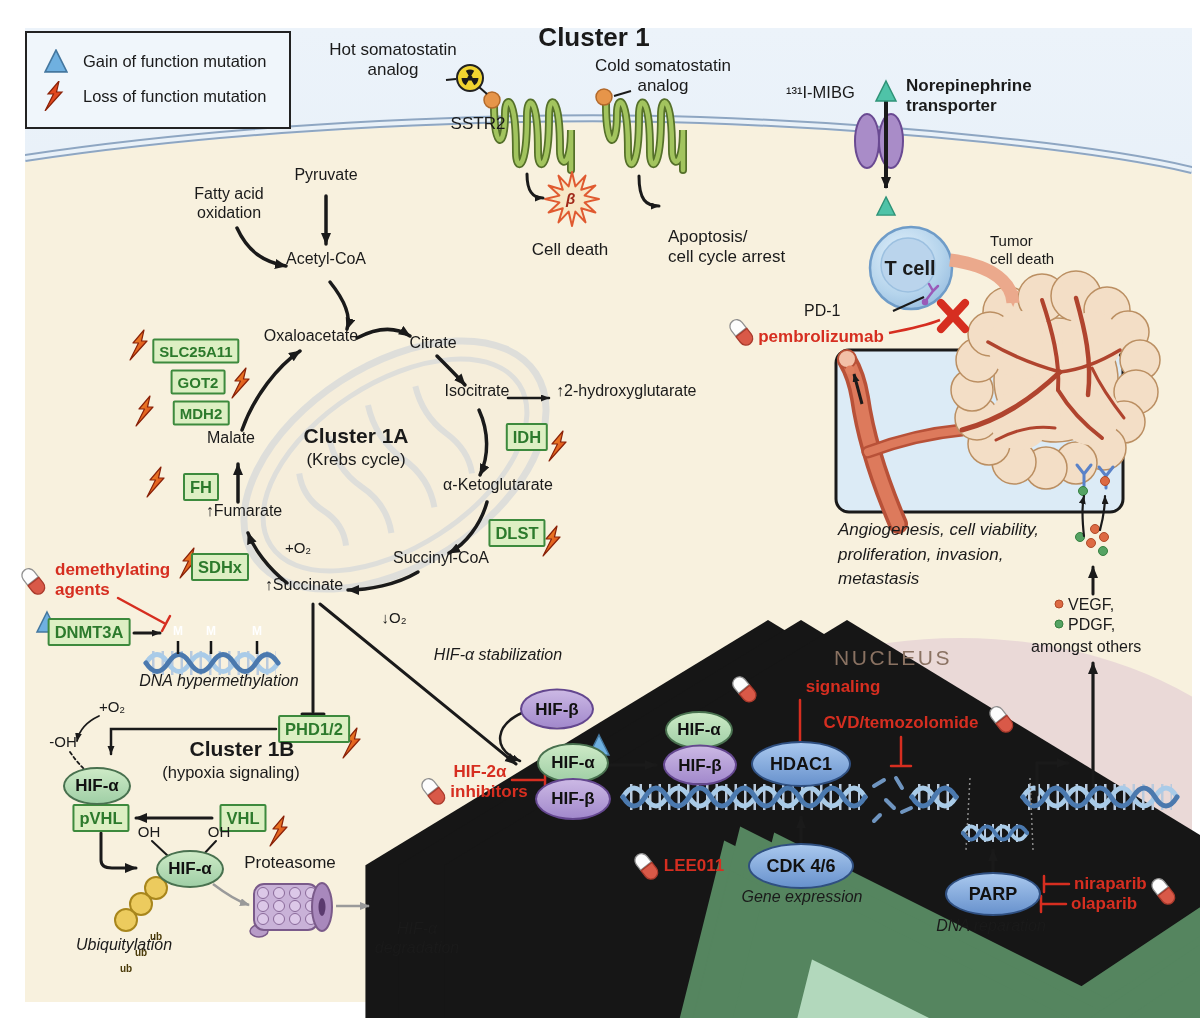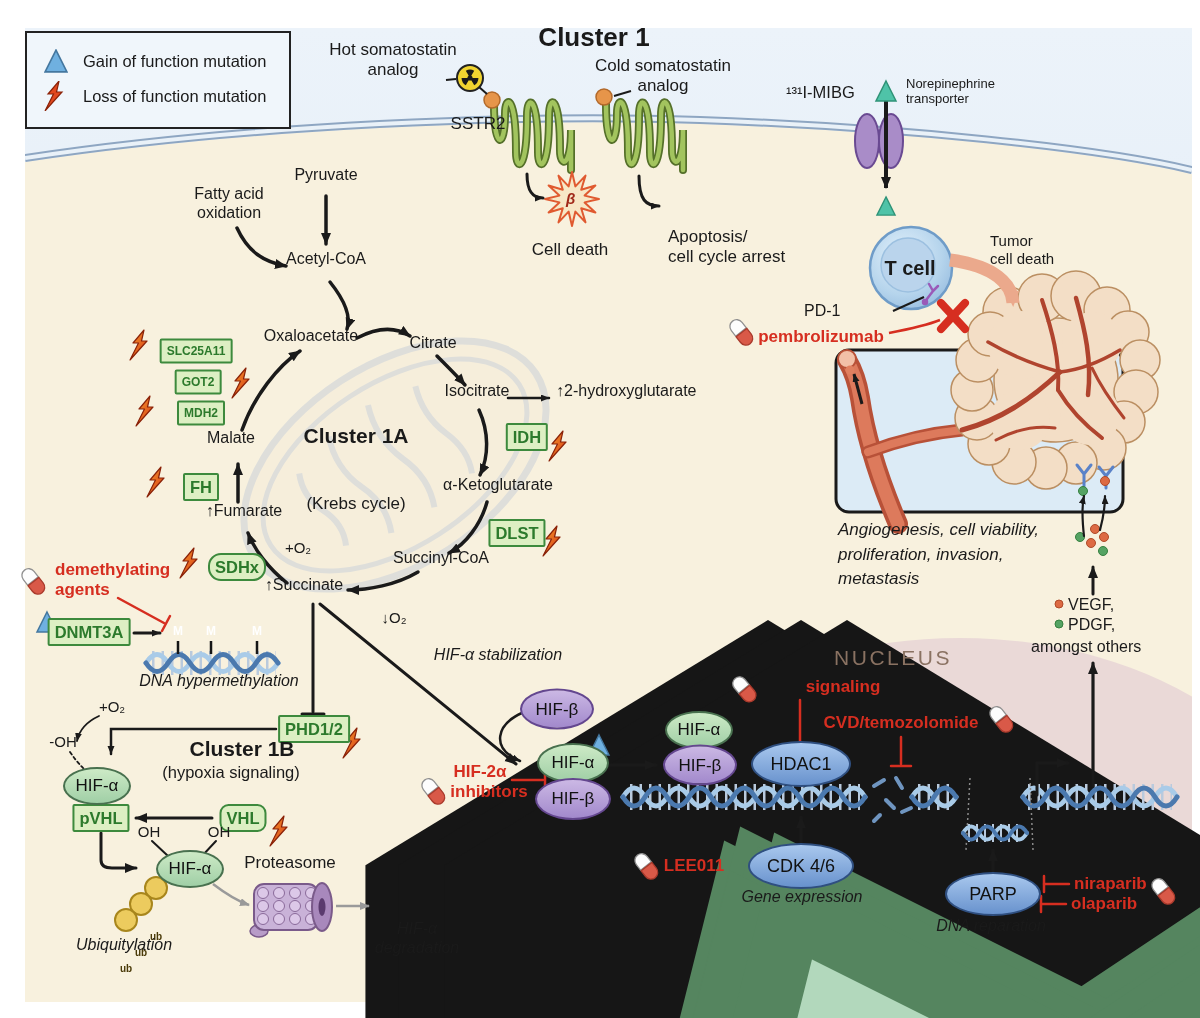--- a/index.html
+++ b/index.html
@@ -11,24 +11,24 @@
   .la{text-align:left;}
   .b{font-weight:bold;}
   .i{font-style:italic;}
   .red{color:#d62e20;font-weight:bold;font-size:17px;}
   .sm{font-size:15px;}
   .t17{font-size:17px;}
   .title{font-size:26px;font-weight:bold;}
   .clus{font-size:21px;font-weight:bold;}
   .nuc-t{font-size:21px;color:#8a7262;letter-spacing:2.5px;}
   .gene{position:absolute;transform:translate(-50%,-50%);background:#ddefc3;border:2px solid #3d8a3d;
-        color:#2c7a2c;font-weight:bold;font-size:12px;padding:0 5px;line-height:21px;border-radius:2px;white-space:nowrap;}
+        color:#2c7a2c;font-weight:bold;font-size:15px;padding:0 5px;line-height:21px;border-radius:2px;white-space:nowrap;}
   .gene.lg{font-size:16.5px;line-height:24px;}
   .node{position:absolute;transform:translate(-50%,-50%);border-radius:50%;display:flex;align-items:center;
-        justify-content:center;font-weight:normal;font-size:17px;color:#111;white-space:nowrap;}
+        justify-content:center;font-weight:bold;font-size:17px;color:#111;white-space:nowrap;}
   .gn{background:linear-gradient(180deg,#cdeac6,#a0cfa6);border:2px solid #49714f;}
   .pn{background:linear-gradient(180deg,#cbb8e4,#a289cc);border:2px solid #64478f;}
   .bn{background:linear-gradient(180deg,#a9c8ee,#6892cd);border:2px solid #2f4f80;font-size:18px;}
   .mlab{position:absolute;transform:translate(-50%,-50%);color:#fff;font-size:12px;font-weight:bold;}
   .ublab{position:absolute;transform:translate(-50%,-50%);color:#4a3a08;font-size:10px;font-weight:bold;margin-top:48px;}
   #legend{position:absolute;left:25px;top:31px;width:266px;height:98px;background:#f0f6fb;
           border:2.5px solid #222;box-sizing:border-box;display:flex;flex-direction:column;justify-content:center;gap:8px;}
   .leg-row{display:flex;align-items:center;gap:12px;padding-left:14px;font-size:16.5px;}
   .leg-ic{width:30px;display:flex;justify-content:center;}
 </style>
@@ -425,21 +425,21 @@
   </div>
 </div>
 
 <div class="lbl cx title" style="left:594px;top:22px;">Cluster 1</div>
 <div class="lbl cx t17" style="left:393px;top:40px;">Hot somatostatin
 analog</div>
 <div class="lbl cx t17" style="left:663px;top:56px;">Cold somatostatin
 analog</div>
 <div class="lbl cx t17" style="left:478px;top:114px;">SSTR2</div>
 <div class="lbl la" style="left:786px;top:83px;font-size:16.5px;">¹³¹I-MIBG</div>
-<div class="lbl la" style="left:906px;top:76px;font-size:13px;">Norepinephrine
+<div class="lbl la" style="left:906px;top:76px;font-size:17px;font-weight:bold;">Norepinephrine
 transporter</div>
 <div class="lbl i b" style="left:566px;top:190px;font-size:15px;color:#a02818;">β</div>
 <div class="lbl cx t17" style="left:570px;top:240px;">Cell death</div>
 <div class="lbl la t17" style="left:668px;top:187px;margin-top:40px;">Apoptosis/
 cell cycle arrest</div>
 
 <div class="lbl cx" style="left:326px;top:166px;">Pyruvate</div>
 <div class="lbl cx" style="left:229px;top:185px;">Fatty acid
 oxidation</div>
 <div class="lbl cx" style="left:326px;top:250px;">Acetyl-CoA</div>
@@ -448,32 +448,32 @@
 <div class="lbl cx" style="left:477px;top:382px;">Isocitrate</div>
 <div class="lbl la" style="left:556px;top:382px;">↑2-hydroxyglutarate</div>
 <div class="lbl cx" style="left:498px;top:476px;">α-Ketoglutarate</div>
 <div class="lbl cx" style="left:441px;top:549px;">Succinyl-CoA</div>
 <div class="lbl cx" style="left:304px;top:576px;">↑Succinate</div>
 <div class="lbl cx" style="left:244px;top:502px;">↑Fumarate</div>
 <div class="lbl cx" style="left:231px;top:429px;">Malate</div>
 <div class="lbl cx sm" style="left:298px;top:539px;">+O₂</div>
 <div class="lbl cx sm" style="left:394px;top:609px;">↓O₂</div>
 <div class="lbl cx clus" style="left:356px;top:424px;">Cluster 1A</div>
-<div class="lbl cx t17" style="left:356px;top:450px;margin-top:44px;">(Krebs cycle)</div>
+<div class="lbl cx t17" style="left:356px;top:450px;">(Krebs cycle)</div>
 
 <div class="gene" style="left:196px;top:351px;">SLC25A11</div>
 <div class="gene" style="left:198px;top:382px;">GOT2</div>
 <div class="gene" style="left:201px;top:413px;">MDH2</div>
 <div class="gene lg" style="left:201px;top:487px;">FH</div>
-<div class="gene lg" style="left:237px;top:567px;border-radius:13px;">SDHx</div>
+<div class="gene lg" style="left:220px;top:567px;">SDHx</div>
 <div class="gene lg" style="left:527px;top:437px;">IDH</div>
 <div class="gene lg" style="left:517px;top:533px;text-align:right;">DLST</div>
 <div class="gene lg" style="left:89px;top:632px;">DNMT3A</div>
 <div class="gene lg" style="left:314px;top:729px;">PHD1/2</div>
-<div class="gene lg" style="left:243px;top:818px;border-radius:9px;">VHL</div>
+<div class="gene lg" style="left:243px;top:818px;">VHL</div>
 <div class="gene lg" style="left:101px;top:818px;">pVHL</div>
 
 <div class="lbl la red" style="left:55px;top:560px;">demethylating
 agents</div>
 <div class="mlab" style="left:178px;top:631px;">M</div>
 <div class="mlab" style="left:211px;top:631px;">M</div>
 <div class="mlab" style="left:257px;top:631px;">M</div>
 <div class="lbl cx i" style="left:219px;top:672px;">DNA hypermethylation</div>
 
 <div class="lbl cx clus" style="left:242px;top:737px;">Cluster 1B</div>

